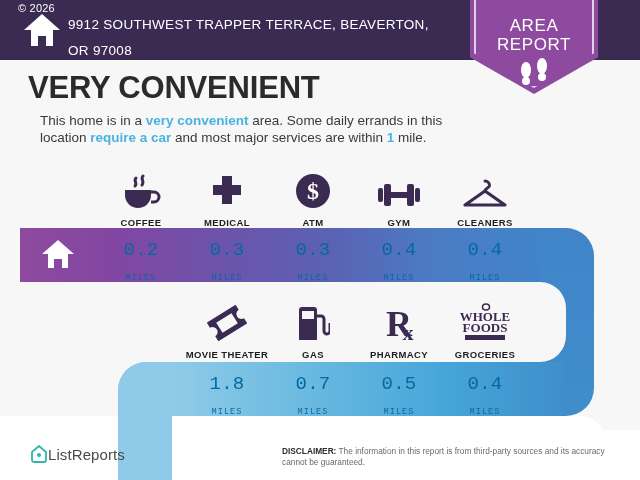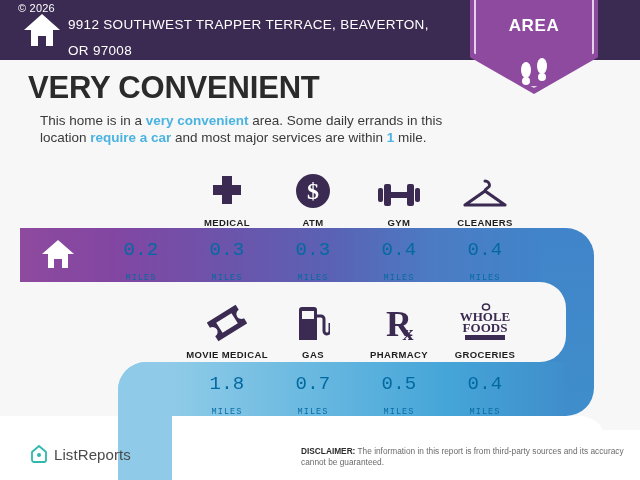--- a/index.html
+++ b/index.html
@@ -13,21 +13,21 @@
   .address{position:absolute;left:68px;top:12px;width:370px;font-size:13.5px;line-height:26px;color:#ffffff;letter-spacing:.3px;}
 
   
   .badge{position:absolute;left:470px;top:-14px;width:128px;height:108px;background:#8e4a9e;
          clip-path:polygon(0 0,100% 0,100% 66%,50% 100%,0 66%);z-index:4;}
   .badge-inner{position:absolute;left:474px;top:-14px;width:120px;height:102px;
          border:2px solid rgba(255,255,255,.75);border-top:none;
          clip-path:polygon(0 0,100% 0,100% 66%,50% 100%,0 66%);z-index:5;
          box-sizing:border-box;background:transparent;}
   .badge-text{position:absolute;left:470px;top:16px;width:128px;text-align:center;color:#fff;
-         font-size:17px;font-weight:bold;line-height:19px;letter-spacing:.6px;z-index:6;}
+         font-size:17px;font-weight:normal;line-height:19px;letter-spacing:.6px;z-index:6;}
   .feet{position:absolute;left:470px;top:58px;width:128px;height:30px;z-index:6;}
 
   
   .title{position:absolute;left:28px;top:70px;font-size:31px;font-weight:bold;color:#2b2b2b;letter-spacing:-.2px;}
   .subtitle{position:absolute;left:40px;top:112px;width:420px;font-size:13.5px;line-height:17px;color:#3a3a3a;}
   .hl{color:#4ab3e0;font-weight:bold;}
 
   
   .ribbon-layer{position:absolute;left:0;top:0;width:640px;height:480px;z-index:1;}
 
@@ -38,23 +38,23 @@
 
   
   .cell{position:absolute;width:86px;text-align:center;color:#0369a1;z-index:3;font-family:Liberation Mono, monospace;}
   .cell .val{font-size:19px;line-height:21px;font-weight:normal;letter-spacing:.3px;}
   .cell .unit{font-size:8.5px;letter-spacing:1.1px;margin-top:12px;opacity:.95;}
 
   .home-badge{position:absolute;left:20px;top:228px;width:75px;height:52px;z-index:3;
               display:flex;align-items:center;justify-content:center;}
 
   
-  .logo{position:absolute;left:30px;top:444px;display:flex;align-items:center;gap:6px;z-index:3;}
+  .logo{position:absolute;left:30px;top:444px;display:flex;align-items:center;gap:0;z-index:3;}
   .logo-text{font-size:15px;color:#4a4a4a;letter-spacing:.1px;}
-  .disclaimer{position:absolute;left:282px;top:446px;width:330px;font-size:8.3px;line-height:11px;color:#6b6b6b;z-index:3;margin-left:19px;}
+  .disclaimer{position:absolute;left:282px;top:446px;width:330px;font-size:8.3px;line-height:11px;color:#6b6b6b;z-index:3;}
   .disclaimer b{color:#2b2b2b;}
 </style>
 </head>
 <body>
 
 <div id="page">
 
   <svg class="ribbon-layer" viewBox="0 0 640 480">
     <defs>
       <linearGradient id="g1" x1="0" y1="0" x2="1" y2="0">
@@ -109,31 +109,43 @@
   <svg class="house-icon" viewBox="0 0 40 36">
     <path d="M20 2 L38 18 H31 V34 H24 V24 H16 V34 H9 V18 H2 Z" fill="#ffffff"></path>
   </svg>
   <div class="copyright">© 2026</div>
   <div class="address">9912 SOUTHWEST TRAPPER TERRACE, BEAVERTON, OR 97008</div>
 
   <div class="badge"></div>
   <div class="badge-inner"></div>
   <div class="badge-text">
     <div>AREA</div>
+    <div>REPORT</div>
   </div>
   <svg class="feet" viewBox="0 0 128 30">
     <ellipse cx="56" cy="12" rx="5" ry="8" fill="#fff"></ellipse>
     <ellipse cx="56" cy="23" rx="4" ry="4" fill="#fff"></ellipse>
     <ellipse cx="72" cy="8" rx="5" ry="8" fill="#fff"></ellipse>
     <ellipse cx="72" cy="19" rx="4" ry="4" fill="#fff"></ellipse>
   </svg>
 
   <div class="title">VERY CONVENIENT</div>
   <div class="subtitle"><span>This home is in a </span><span class="hl">very convenient</span><span> area. Some daily errands in this location </span><span class="hl">require a car</span><span> and most major services are within </span><span class="hl">1</span><span> mile.</span></div>
 
+  <div class="icon-col" style="left:98px;top:168px">
+    <div class="icon-box">
+      <svg width="42" height="36" viewBox="0 0 42 36">
+        <path d="M23 2 c-3 3 2 5 -1 9" stroke="#3b2b52" stroke-width="3" fill="none" stroke-linecap="round"></path>
+        <path d="M16 4 c-3 3 2 5 -1 8" stroke="#3b2b52" stroke-width="3" fill="none" stroke-linecap="round"></path>
+        <path d="M5 16 h26 v5 a13 13 0 0 1 -26 0 Z" fill="#3b2b52"></path>
+        <path d="M31 18 h3 a5 5 0 0 1 0 10 h-3" stroke="#3b2b52" stroke-width="3" fill="none"></path>
+      </svg>
+    </div>
+    <div class="icon-label">COFFEE</div>
+  </div>
 
   <div class="icon-col" style="left:184px;top:168px">
     <div class="icon-box">
       <svg width="36" height="36" viewBox="0 0 36 36">
         <path d="M13 2 h10 v9 h9 v10 h-9 v9 h-10 v-9 h-9 v-10 h9 Z" fill="#3b2b52" rx="2"></path>
       </svg>
     </div>
     <div class="icon-label">MEDICAL</div>
   </div>
 
@@ -199,21 +211,21 @@
 
   <div class="icon-col" style="left:184px;top:300px">
     <div class="icon-box">
       <svg width="40" height="38" viewBox="0 0 40 38">
         <g transform="rotate(-32 20 19)">
           <path d="M3 8 h34 v6 a5 5 0 0 0 0 10 v6 H3 v-6 a5 5 0 0 0 0 -10 Z" fill="#3b2b52"></path>
           <rect x="11" y="13" width="18" height="12" fill="#f7f7f7"></rect>
         </g>
       </svg>
     </div>
-    <div class="icon-label">MOVIE MEDICAL</div>
+    <div class="icon-label">MOVIE THEATER</div>
   </div>
 
   <div class="icon-col" style="left:270px;top:300px">
     <div class="icon-box">
       <svg width="34" height="38" viewBox="0 0 34 38">
         <path d="M3 6 a3 3 0 0 1 3 -3 h12 a3 3 0 0 1 3 3 v30 H3 Z" fill="#3b2b52"></path>
         <rect x="6" y="7" width="12" height="8" fill="#f7f7f7"></rect>
         <path d="M21 12 h4 a3 3 0 0 1 3 3 v12 a3 3 0 0 0 3 3 a3 3 0 0 0 3 -3 v-8" stroke="#3b2b52" stroke-width="3" fill="none"></path>
       </svg>
     </div>

